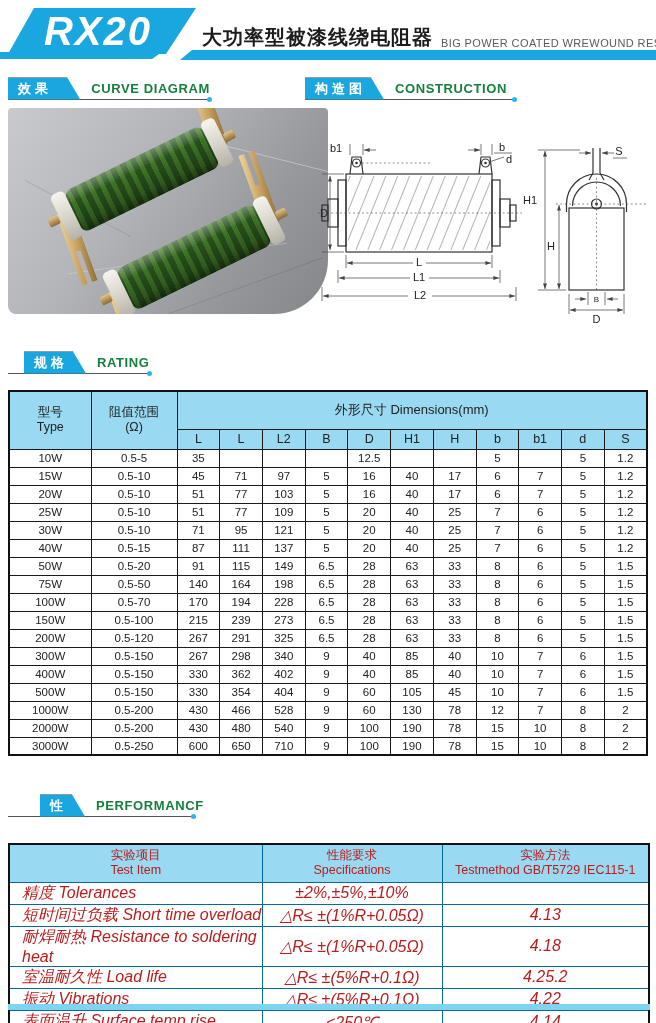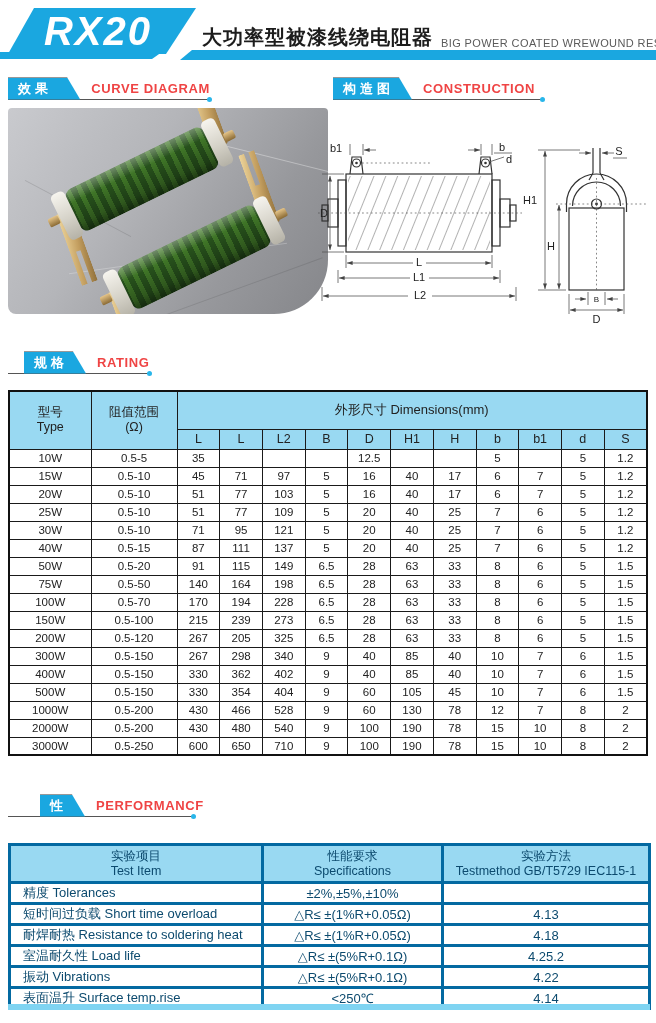--- a/index.html
+++ b/index.html
@@ -19,21 +19,21 @@
               clip-path:polygon(0 0, 100% 0, calc(100% - 10px) 100%, 0 100%); }
   .stripe-r { position:absolute; left:180px; top:50px; width:476px; height:10px; background:#1aa7e0;
               clip-path:polygon(12px 0, 100% 0, 100% 100%, 0 100%); }
 
   
   .sec { position:absolute; height:22px; display:flex; align-items:center; gap:11px; border-bottom:1px solid #555; }
   .sec .tag { height:22px; line-height:22px; padding:0 18px 0 10px; background:#1aa7e0; color:#fff;
               font-size:13px; font-weight:bold; letter-spacing:4px;
               clip-path:polygon(0 0, calc(100% - 13px) 0, 100% 100%, 0 100%);
               filter:drop-shadow(0 -1px 0 #333); }
-  .sec .lbl { font-size:13px; font-weight:600; color:#ef4444; letter-spacing:0.6px; white-space:nowrap; }
+  .sec .lbl { font-size:13px; font-weight:600; color:#15803d; letter-spacing:0.6px; white-space:nowrap; }
   .sec .dot { position:absolute; right:-2px; bottom:-3px; width:5px; height:5px; border-radius:50%; background:#29b6ea; }
 
   
   .photo { position:absolute; left:8px; top:108px; width:320px; height:206px;
            border-radius:4px 4px 54px 8px; overflow:hidden;
            background:linear-gradient(125deg,#c9cace 0%,#b4b5b9 38%,#97989c 72%,#85868a 100%); }
   .scratch { position:absolute; height:1px; background:rgba(255,255,255,0.35); }
   .s1 { width:160px; top:48px; left:180px; transform:rotate(14deg); }
   .s2 { width:220px; top:150px; left:60px; transform:rotate(-8deg); background:rgba(255,255,255,0.25); }
   .s3 { width:120px; top:100px; left:10px; transform:rotate(28deg); background:rgba(0,0,0,0.12); }
@@ -72,23 +72,23 @@
   .rating-table { position:absolute; left:8px; top:390px; width:640px; border:2px solid #111; font-size:11.5px; }
   .rating-table th, .rating-table td { border:1px solid #1a1a1a; text-align:center; color:#222;
                                         overflow:hidden; white-space:nowrap; }
   .rating-table thead th { background:#99d9f2; font-weight:normal; }
   .rating-table .h1 { height:38px; font-size:13px;padding-left:36px; }
   .rating-table .h2 th { height:20px; font-size:12.5px; }
   .rating-table tbody td { height:18px; font-size:11.5px; }
   .th2line span { display:block; line-height:15px; font-size:12.5px; }
 
   .perf-table { position:absolute; left:8px; top:843px; width:640px; border:2px solid #111; }
-  .perf-table th, .perf-table td { border:3px solid #0369a1; text-align:center; color:#0c4a6e; }
+  .perf-table th, .perf-table td { border:1px solid #0369a1; text-align:center; color:#b91c1c; }
   .perf-table thead th { background:#99d9f2; font-weight:normal; height:38px; }
-  .perf-table tbody td { height:17px; font-size:13px; }
+  .perf-table tbody td { height:17px; font-size:16px;font-style:italic; }
   .perf-table tbody td:first-child { text-align:left; padding-left:12px; }
 
   .bottom-bar { position:absolute; left:8px; top:1004px; width:642px; height:6px; background:#7fd4f2; }
 </style>
 </head>
 <body>
 
 <div class="page">
 
   <div class="hdr">
@@ -101,21 +101,21 @@
     </div>
     <div class="stripe-l"></div>
     <div class="stripe-r"></div>
   </div>
 
   <div class="sec" style="left:8px; top:78px; width:202px;">
     <span class="tag">效果图</span>
     <span class="lbl">CURVE DIAGRAM</span>
     <span class="dot"></span>
   </div>
-  <div class="sec" style="left:305px; top:78px; width:210px;margin-left:28px;">
+  <div class="sec" style="left:305px; top:78px; width:210px;">
     <span class="tag">构造图</span>
     <span class="lbl">CONSTRUCTION</span>
     <span class="dot"></span>
   </div>
 
   <div class="photo">
     <div class="scratch s1"></div>
     <div class="scratch s2"></div>
     <div class="scratch s3"></div>
     <div class="scratch s4"></div>
@@ -443,21 +443,21 @@
           <td>33</td>
           <td>8</td>
           <td>6</td>
           <td>5</td>
           <td>1.5</td>
         </tr>
         <tr>
           <td>200W</td>
           <td>0.5-120</td>
           <td>267</td>
-          <td>205</td>
+          <td>291</td>
           <td>325</td>
           <td>6.5</td>
           <td>28</td>
           <td>63</td>
           <td>33</td>
           <td>8</td>
           <td>6</td>
           <td>5</td>
           <td>1.5</td>
         </tr>

